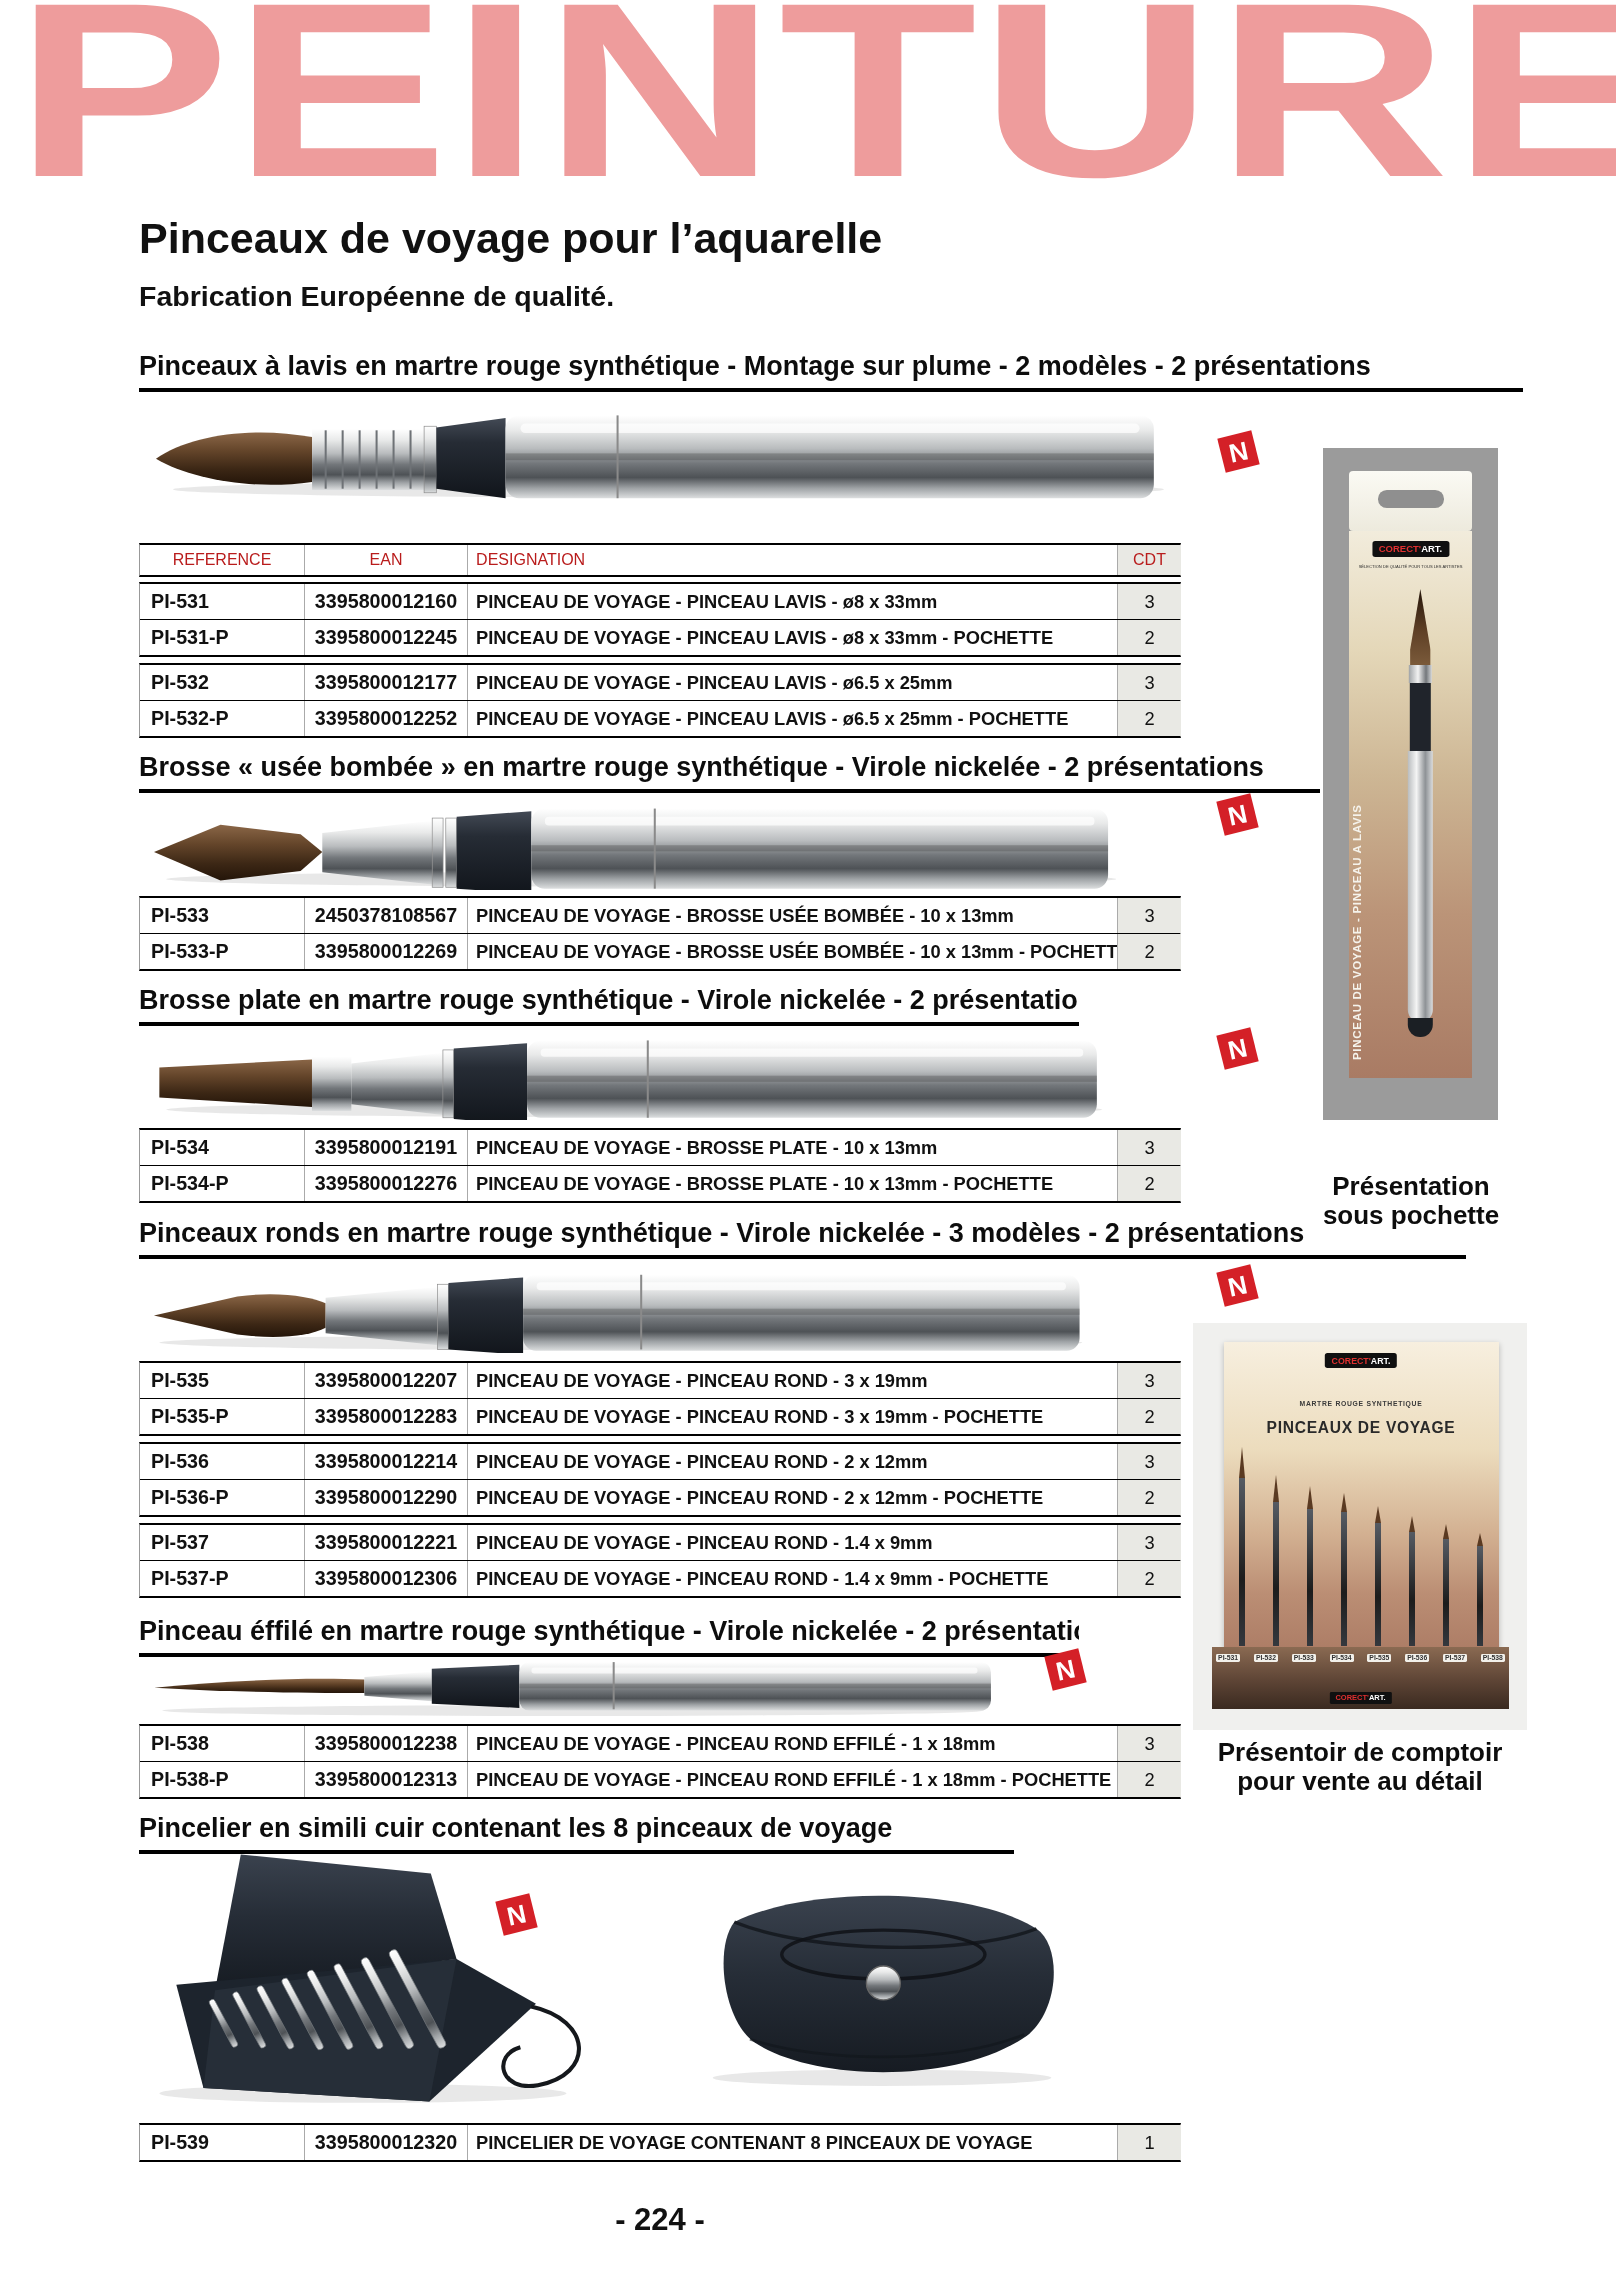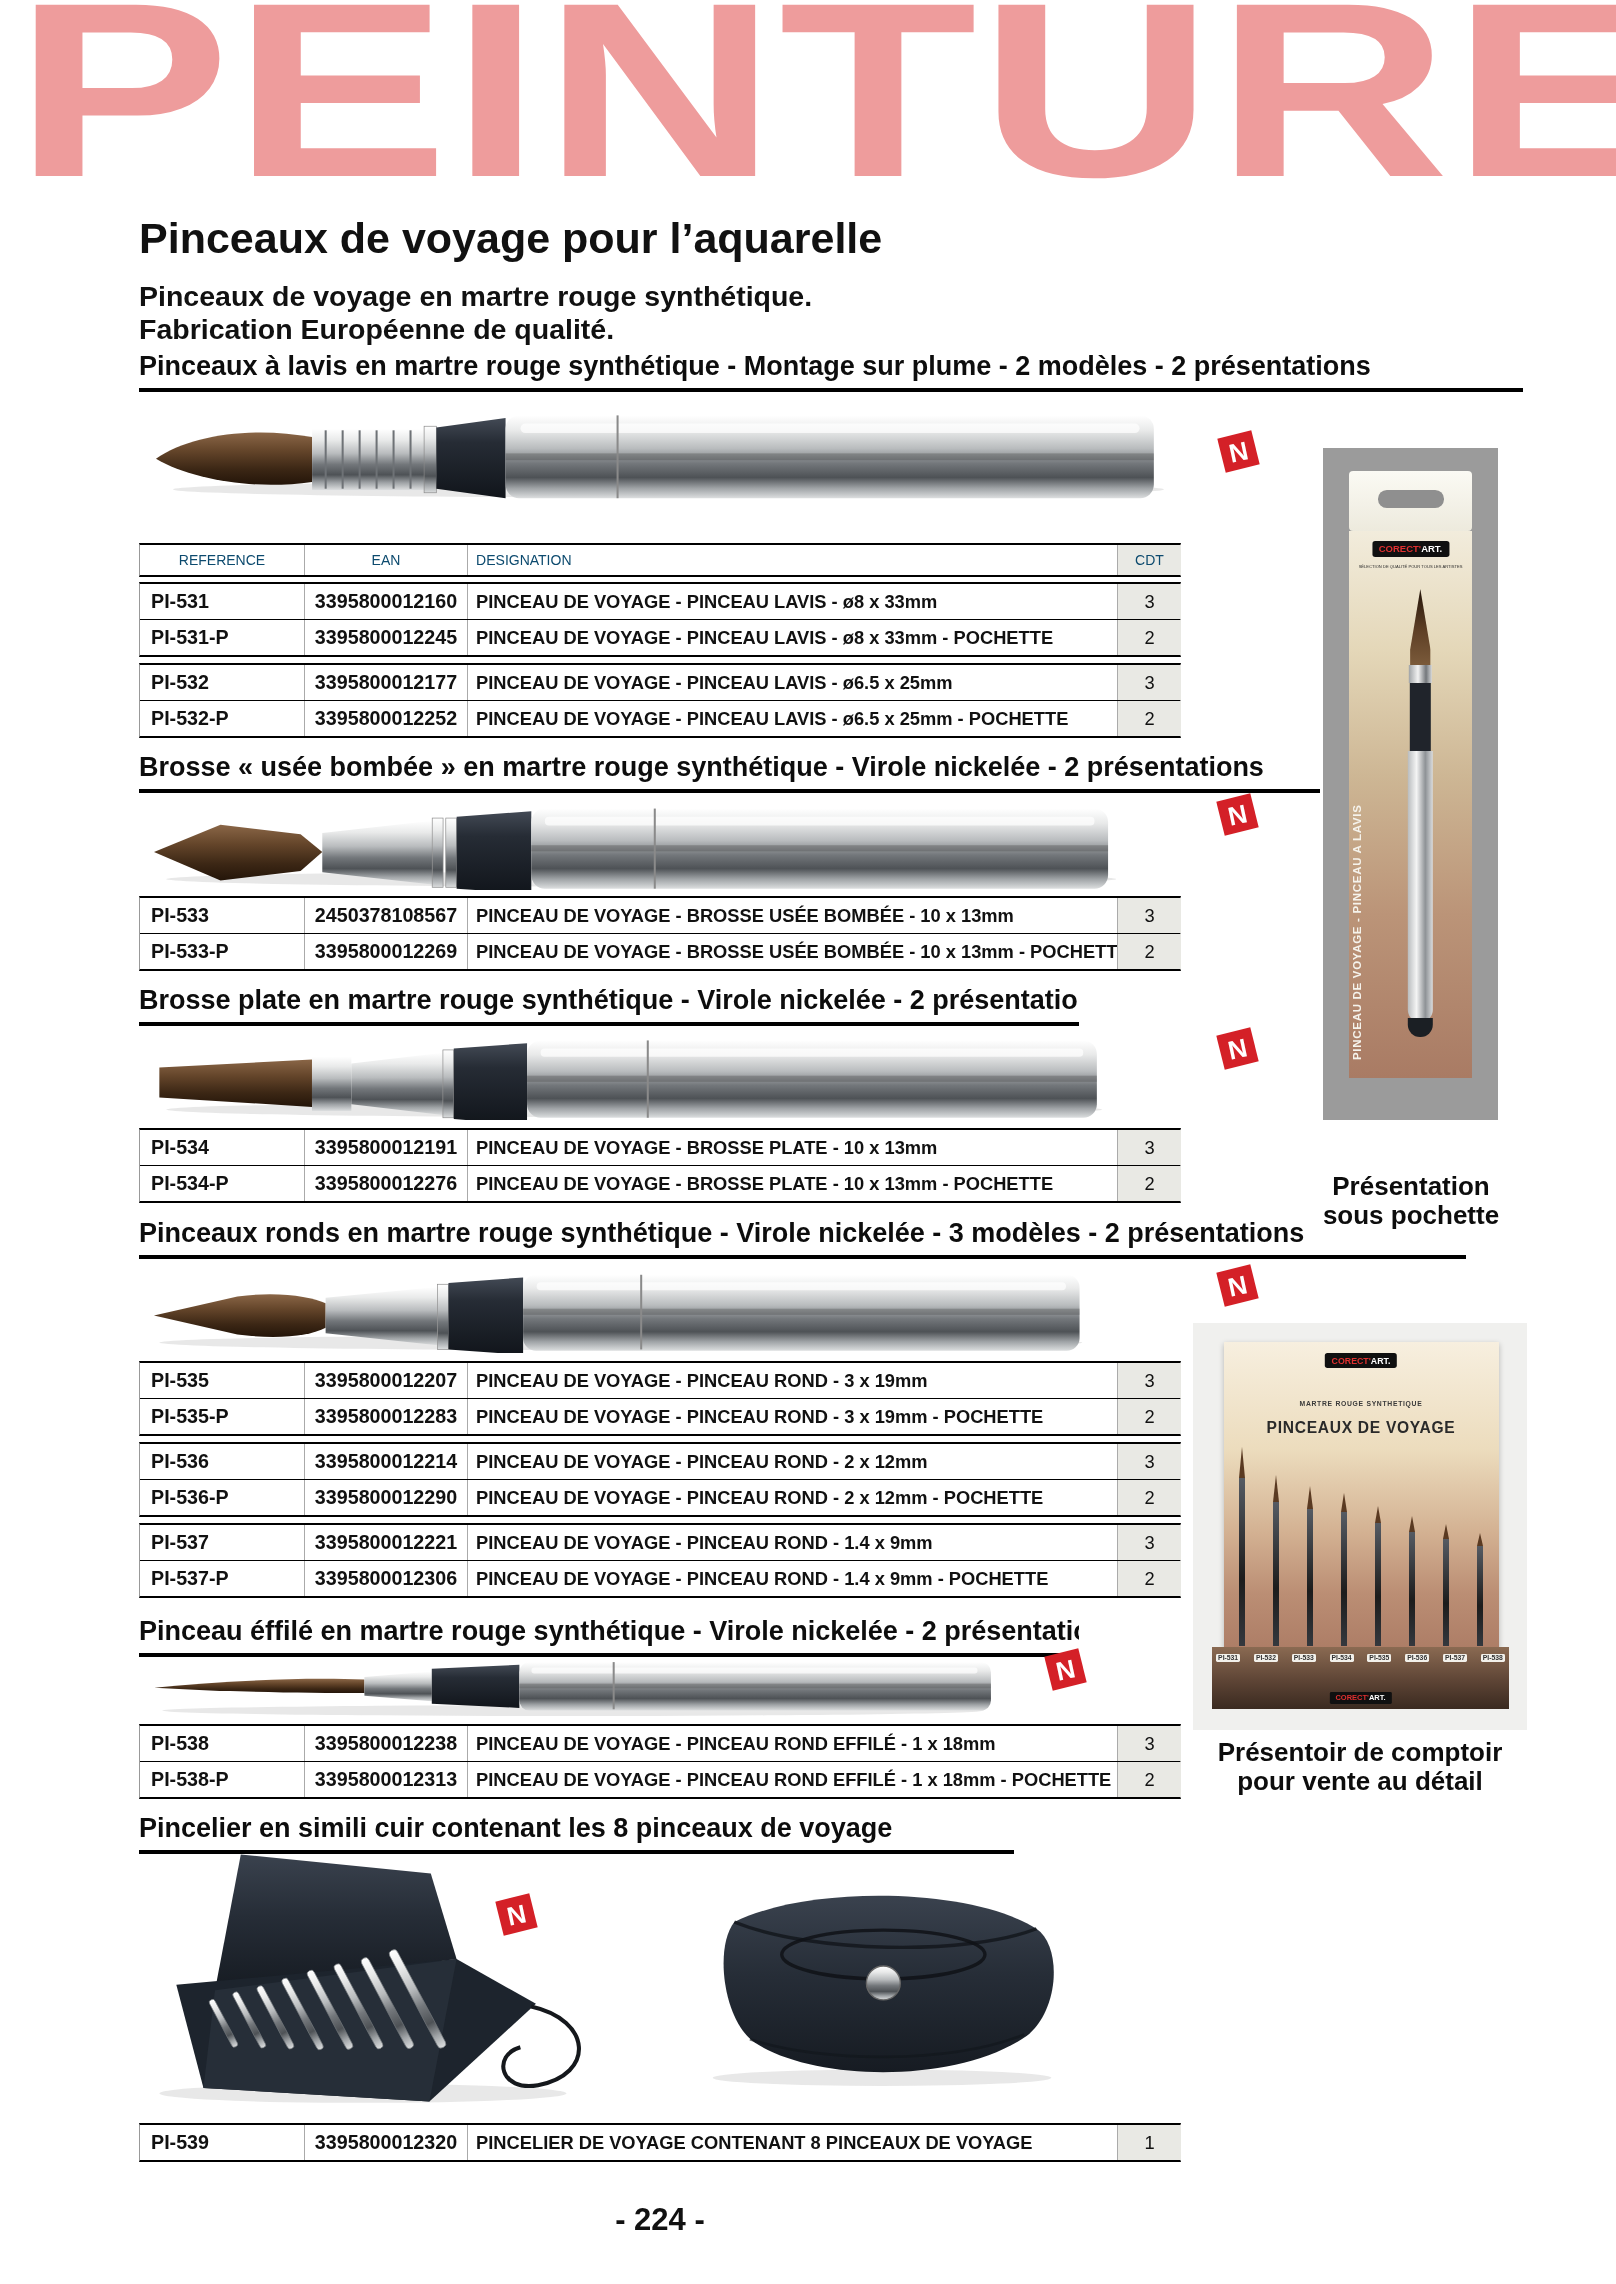--- a/index.html
+++ b/index.html
@@ -22,21 +22,21 @@
     padding-bottom:6.1px; border-bottom:4.7px solid #000; white-space:nowrap; overflow:hidden;
   }
   
   .fig { position:absolute; left:139px; }
   
   .ptable { position:absolute; left:139px; width:1042px; }
   .thead-row, .trow { display:grid; grid-template-columns:164px 163px 650px 64px; }
   .thead-row {
     height:30px; border-top:2px solid #000; border-bottom:2px solid #000;
     border-left:0.7px solid #999; border-right:0.7px solid #999; margin-bottom:5.4px;
-    font-size:14px; color:#0c4a6e;
+    font-size:16px; color:#b91c1c;
   }
   .tgroup {
     border-top:2.7px solid #000; border-bottom:2.7px solid #000;
     border-left:0.7px solid #999; border-right:0.7px solid #999; margin-bottom:6.1px;
   }
   .trow { height:35px; }
   .trow + .trow { border-top:1.4px solid #000; }
   .cell { display:flex; align-items:center; border-left:0.7px solid #aaa; overflow:hidden; }
   .cell:first-child { border-left:none; }
   .c-ref  { padding-left:11px; font-weight:bold; font-size:19.7px; }
@@ -135,21 +135,20 @@
         <stop offset="0.45" stop-color="#262d37"></stop>
       <stop offset="1" stop-color="#161b22"></stop>
     </linearGradient>
   </defs>
 </svg>
 
 <div class="banner">PEINTURE</div>
 
 <div class="page-title">Pinceaux de voyage pour l’aquarelle</div>
 <div class="page-subtitle">
-  <div>Pinceaux de voyage en martre rouge synthétique.</div>
   <div>Fabrication Européenne de qualité.</div>
 </div>
 
 <div class="shead" style="top:351px;width:1384px">Pinceaux à lavis en martre rouge synthétique - Montage sur plume - 2 modèles - 2 présentations</div>
 <div class="fig" style="top:399px">
   <svg width="1042" height="102" viewBox="0 0 1535 150">
     <ellipse cx="780" cy="133" rx="730" ry="12" fill="#d9d9d9" opacity="0.6"></ellipse>
     <path d="M25,88 C75,52 170,40 255,56 L255,122 C172,134 80,120 25,88 Z" fill="url(#gTip)"></path>
     <rect x="255" y="44" width="168" height="90" fill="url(#gMetal)"></rect>
     <g stroke="#6e7276" stroke-width="3">

